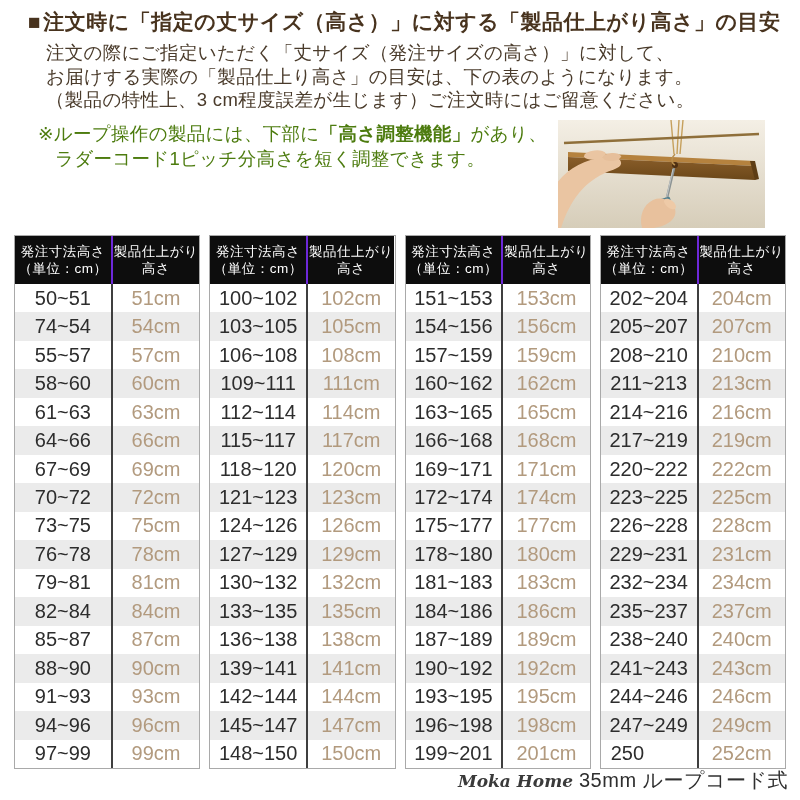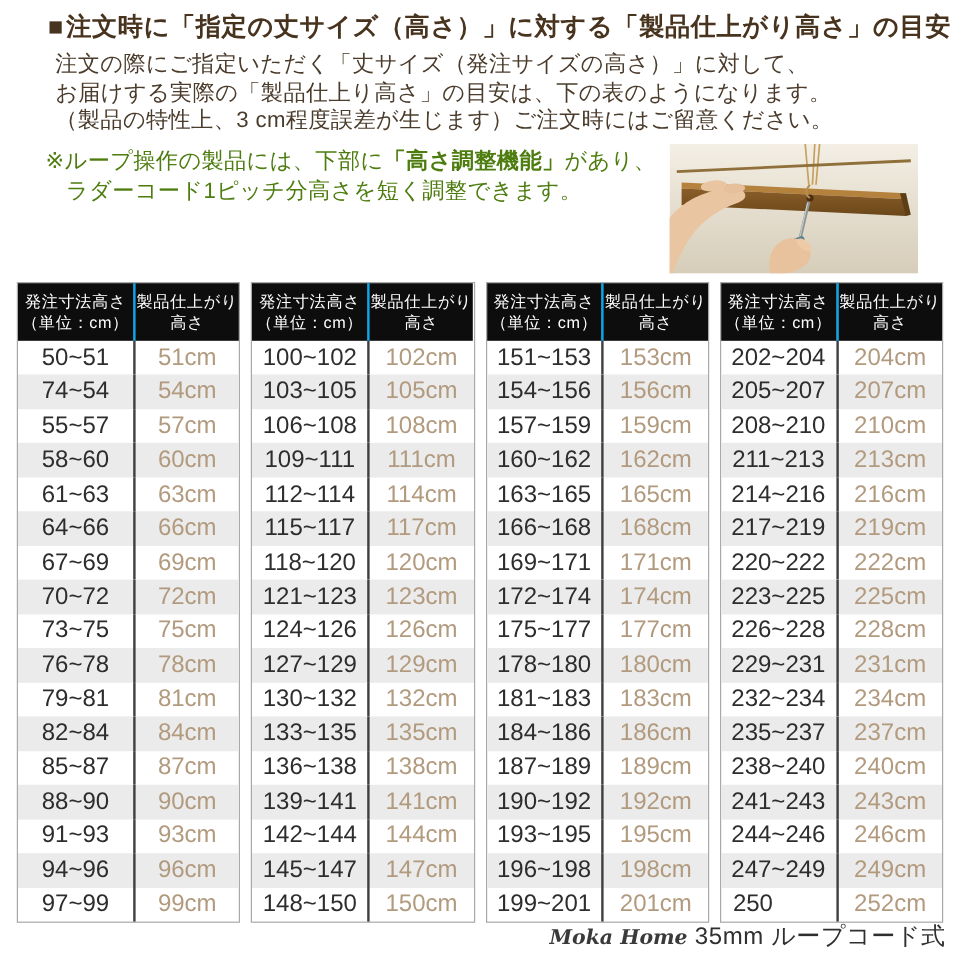--- a/index.html
+++ b/index.html
@@ -1,20 +1,20 @@
 <!DOCTYPE html>
 <html><head>
 <meta charset="utf-8">
 <style>
   html,body{margin:0;padding:0;background:#fff;}
   .page{position:relative;width:800px;height:800px;background:#fff;overflow:hidden;
         font-family:"Liberation Sans","DejaVu Sans",sans-serif;}
 
   
-  .title{position:absolute;left:40px;top:8px;font-size:21px;font-weight:bold;
+  .title{position:absolute;left:28px;top:8px;font-size:21px;font-weight:bold;
          color:#48331e;letter-spacing:.5px;white-space:nowrap;}
   .title .bullet{margin-right:2px;}
 
   
   .intro{position:absolute;left:46px;top:41px;font-size:18.5px;line-height:23.5px;
          color:#4a3b2b;letter-spacing:.3px;}
 
   
   .note{position:absolute;left:38px;top:121px;font-size:18.5px;line-height:25px;
         color:#4d7c0f;letter-spacing:.3px;}
@@ -27,21 +27,21 @@
   
   .tables{position:absolute;left:14px;top:235px;width:772px;height:534px;
           display:flex;gap:9px;}
   .size-table{flex:1;display:flex;flex-direction:column;
               border:1px solid #a9a9a9;background:#fff;box-sizing:border-box;}
   .st-header{height:48px;display:flex;flex:none;}
   .st-hcell{background:#0d0d0d;color:#fff;display:flex;flex-direction:column;
             justify-content:center;align-items:center;font-size:13.5px;line-height:17px;
             letter-spacing:.5px;}
   .st-hcell.c1{width:52%;align-items:center;}
-  .st-hcell.c2{width:48%;border-left:2px solid #0ea5e9;box-sizing:border-box;}
+  .st-hcell.c2{width:48%;border-left:2px solid #6d28d9;box-sizing:border-box;}
   .st-body{flex:1;display:flex;flex-direction:column;justify-content:space-between;}
   .st-row{flex:1;display:flex;}
   .st-row.alt{background:#ebebeb;}
   .st-cell{display:flex;align-items:center;justify-content:center;font-size:20px;}
   .st-cell.order{width:52%;color:#2d2d2d;}
   .st-cell.finished{width:48%;color:#b29a7e;border-left:2px solid #3f3f3f;box-sizing:border-box;}
   .st-cell.order.single{justify-content:flex-start;padding-left:10px;box-sizing:border-box;}
 
   
   .footer{position:absolute;right:12px;top:767px;white-space:nowrap;}

